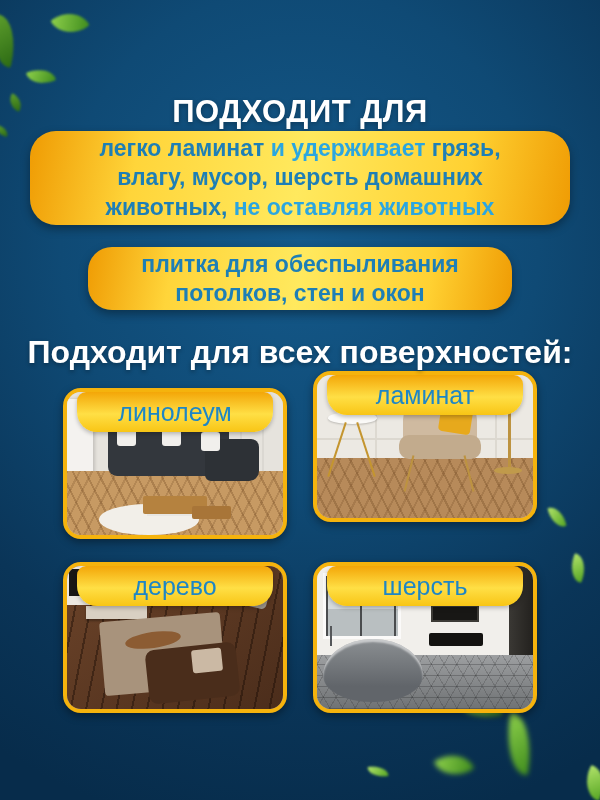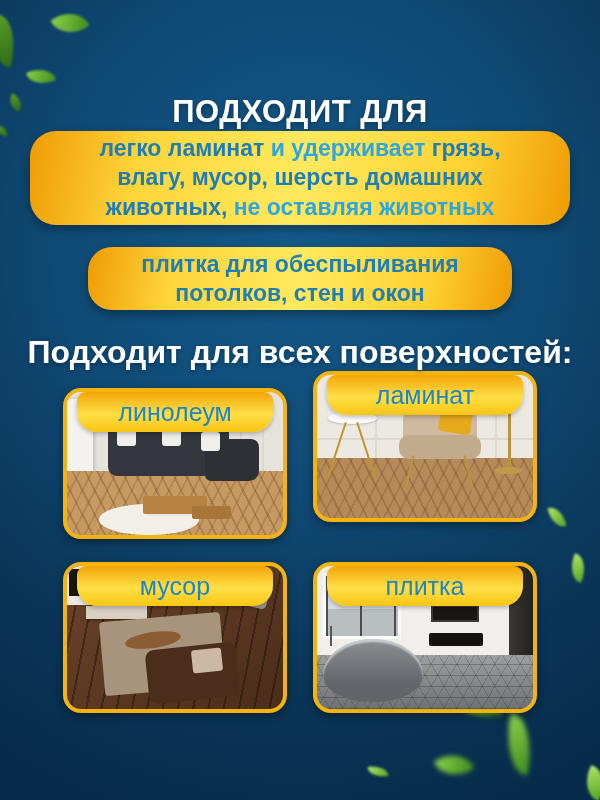--- a/index.html
+++ b/index.html
@@ -181,33 +181,33 @@
       <div class="wd-wall"></div>
       <div class="wd-tv"></div>
       <div class="wd-cabinet"></div>
       <div class="wd-rug"></div>
       <div class="wd-table"></div>
       <div class="wd-sofa"></div>
       <div class="wd-blanket"></div>
       <div class="wd-chair"></div>
     </div>
     <div class="tab">
-      <span>мусор</span>
+      <span>дерево</span>
     </div>
   </div>
 
   <div class="card" style="left:313px;top:562px;">
     <div class="photo">
       <div class="tl-wall"></div>
       <div class="tl-door"></div>
       <div class="tl-window"></div>
       <div class="tl-fireplace"></div>
       <div class="tl-bench"></div>
       <div class="tl-floor"></div>
       <div class="tl-faucet"></div>
       <div class="tl-tub"></div>
     </div>
     <div class="tab">
-      <span>плитка</span>
+      <span>шерсть</span>
     </div>
   </div>
 
 </div>
 
 </body></html>

